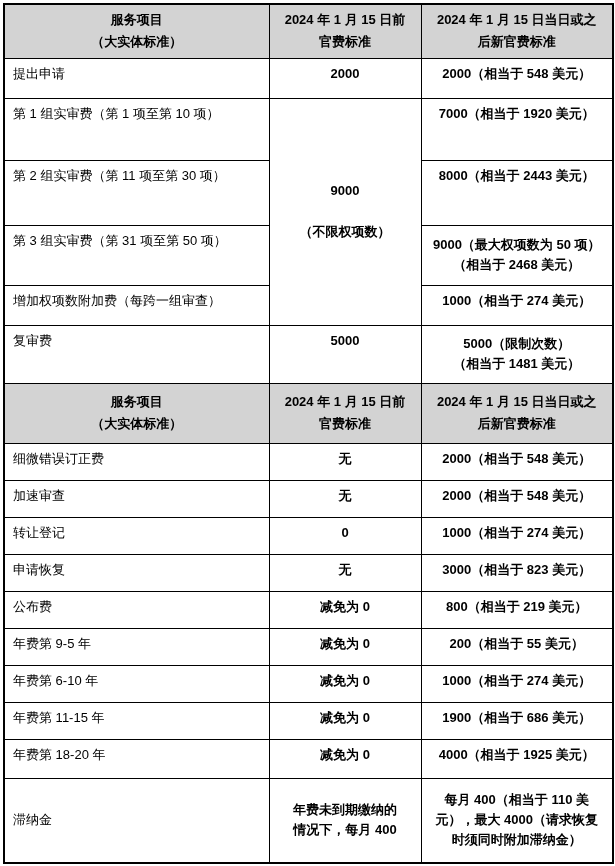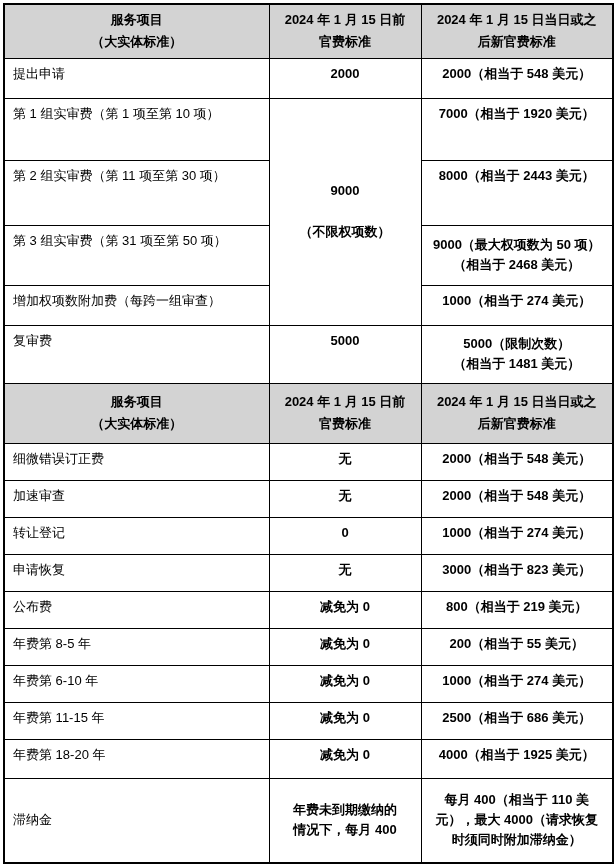--- a/index.html
+++ b/index.html
@@ -155,35 +155,35 @@
         <td class="ctr">3000（相当于 823 美元）</td>
       </tr>
 
       <tr class="rh37">
         <td class="lbl">公布费</td>
         <td class="ctr">减免为 0</td>
         <td class="ctr">800（相当于 219 美元）</td>
       </tr>
 
       <tr class="rh37">
-        <td class="lbl">年费第 8-5 年</td>
+        <td class="lbl">年费第 9-5 年</td>
         <td class="ctr">减免为 0</td>
         <td class="ctr">200（相当于 55 美元）</td>
       </tr>
 
       <tr class="rh37">
         <td class="lbl">年费第 6-10 年</td>
         <td class="ctr">减免为 0</td>
         <td class="ctr">1000（相当于 274 美元）</td>
       </tr>
 
       <tr class="rh37">
         <td class="lbl">年费第 11-15 年</td>
         <td class="ctr">减免为 0</td>
-        <td class="ctr">2500（相当于 686 美元）</td>
+        <td class="ctr">1900（相当于 686 美元）</td>
       </tr>
 
       <tr class="rh39">
         <td class="lbl">年费第 18-20 年</td>
         <td class="ctr">减免为 0</td>
         <td class="ctr">4000（相当于 1925 美元）</td>
       </tr>
 
       <tr class="rh85">
         <td class="lbl vmid">滞纳金</td>

